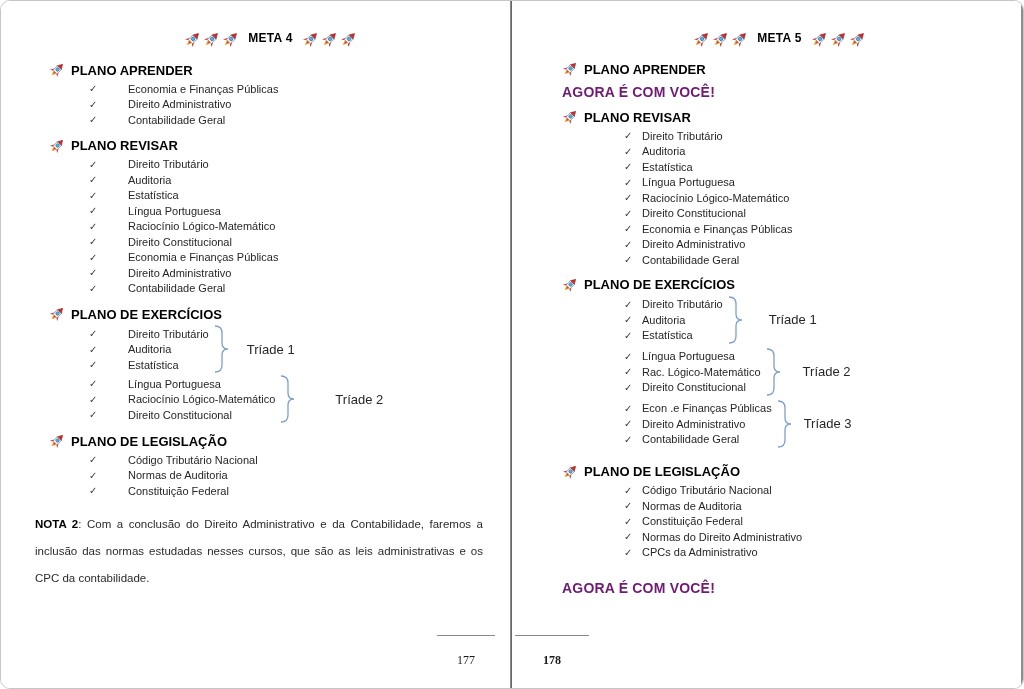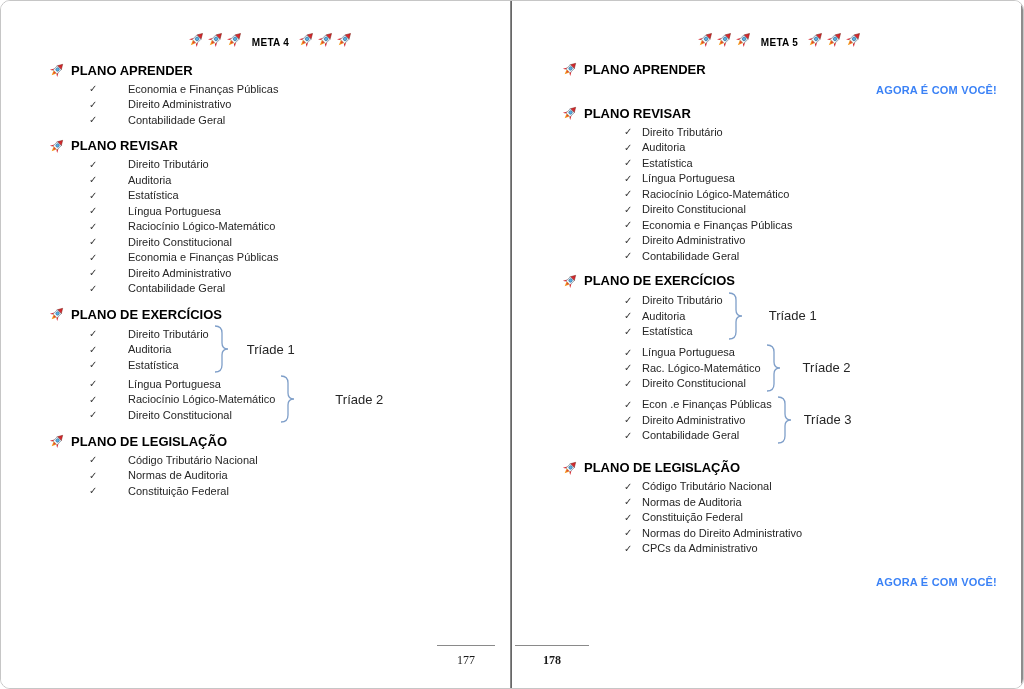--- a/index.html
+++ b/index.html
@@ -8,22 +8,22 @@
   .screen{box-sizing:border-box;width:1024px;height:689px;border:1px solid #c6c6c6;
           border-radius:10px;overflow:hidden;background:#fff;display:flex;position:relative;}
   .page{position:relative;height:100%;box-sizing:border-box;background:#fff;}
   .page-left{width:509px;}
   .divider{width:2px;flex:none;background:linear-gradient(to right,#9a9a9a,#565656);}
   .page-right{flex:1;border-right:2px solid #8d8d8d;}
   .inner{box-sizing:border-box;height:100%;}
   .page-left .inner{padding:30px 18px 0 48px;}
   .page-right .inner{padding:30px 24px 0 50px;}
 
-  .meta-header{display:flex;justify-content:center;align-items:flex-end;gap:2px;
-               font-weight:bold;font-size:10px;color:#000;margin-bottom:4px;}
+  .meta-header{display:flex;justify-content:center;align-items:flex-start;gap:2px;
+               font-weight:bold;font-size:12px;color:#000;margin-bottom:4px;}
   .meta-title{margin:0 7px;letter-spacing:.3px;}
 
   .rocket{width:16px;height:16px;flex:none;}
   .meta-header .rocket{width:17px;height:17px;}
 
   .section-heading{display:flex;align-items:center;gap:6px;font-weight:bold;
                    font-size:13px;color:#000;margin-top:10px;margin-bottom:3px;white-space:nowrap;}
   .page-right .section-heading{margin-top:9px;}
 
   .item{display:flex;align-items:center;height:15.5px;font-size:11px;white-space:nowrap;}
@@ -32,29 +32,29 @@
   .page-right .item{padding-left:62px;}
   .page-right .check{width:18px;}
   .check{font-family:"DejaVu Sans", sans-serif;font-size:10px;color:#3a3a3a;flex:none;}
 
   .triad{display:flex;align-items:center;margin-bottom:2px;}
   .page-right .triad{margin-bottom:4px;}
   .triad-col{display:flex;flex-direction:column;}
   .brace{flex:none;margin-left:5px;}
   .triad-label{font-size:13px;color:#262626;margin-left:18px;white-space:nowrap;}
 
-  .banner{text-align:right;font-weight:bold;font-size:11px;color:#3b82f6;
+  .banner{text-align:left;font-weight:bold;font-size:14px;color:#701a75;
           letter-spacing:.2px;margin:7px 0 1px;}
   .closing{margin-top:20px;}
 
   .notes{margin-left:-14px;width:448px;margin-top:12px;}
   .note{margin:0 0 1px 0;text-align:justify;font-size:11.5px;line-height:27px;color:#2b2b2b;}
   .note b{color:#000;}
 
-  .footer{position:absolute;bottom:20px;border-top:1px solid #8a8a8a;padding-top:7px;
+  .footer{position:absolute;bottom:20px;border-top:1px solid #8a8a8a;padding-top:17px;
           font-family:"Liberation Serif", serif;font-size:12px;color:#1a1a1a;text-align:center;}
   .page-left  .footer{right:15px;width:58px;}
   .page-right .footer{left:3px;width:74px;font-weight:bold;}
 
   .legislacao-gap{margin-top:16px !important;}
 </style>
 </head>
 <body>
 
 <svg width="0" height="0" style="position:absolute" aria-hidden="true">
@@ -250,20 +250,21 @@
             <span>Normas de Auditoria</span>
           </div>
 
           <div class="item">
             <span class="check">✓</span>
             <span>Constituição Federal</span>
           </div>
         </div>
 
       <div class="notes">
+        <p class="note"><b>NOTA 2</b><span>: Com a conclusão do Direito Administrativo e da Contabilidade, faremos a inclusão das normas estudadas nesses cursos, que são as leis administrativas e os CPC da contabilidade.</span><b></b></p>
       </div>
     </div>
 
     <div class="footer">
       <span>177</span>
     </div>
   </div>
 
   <div class="divider"></div>
 

